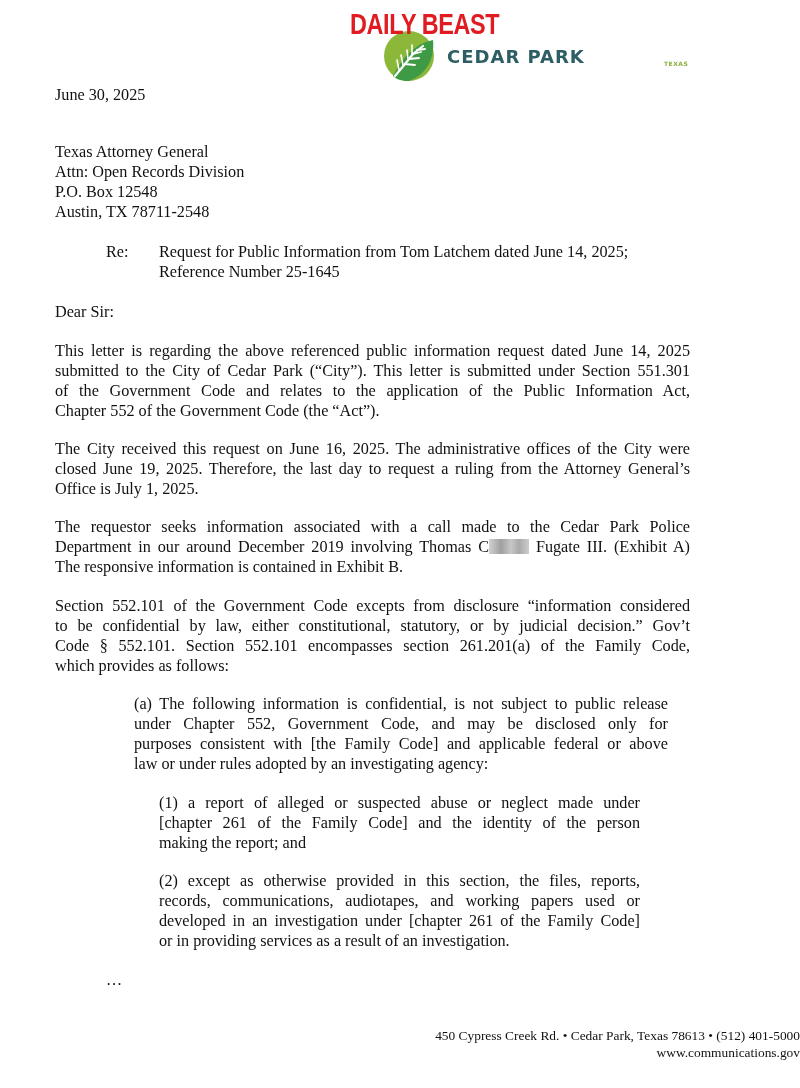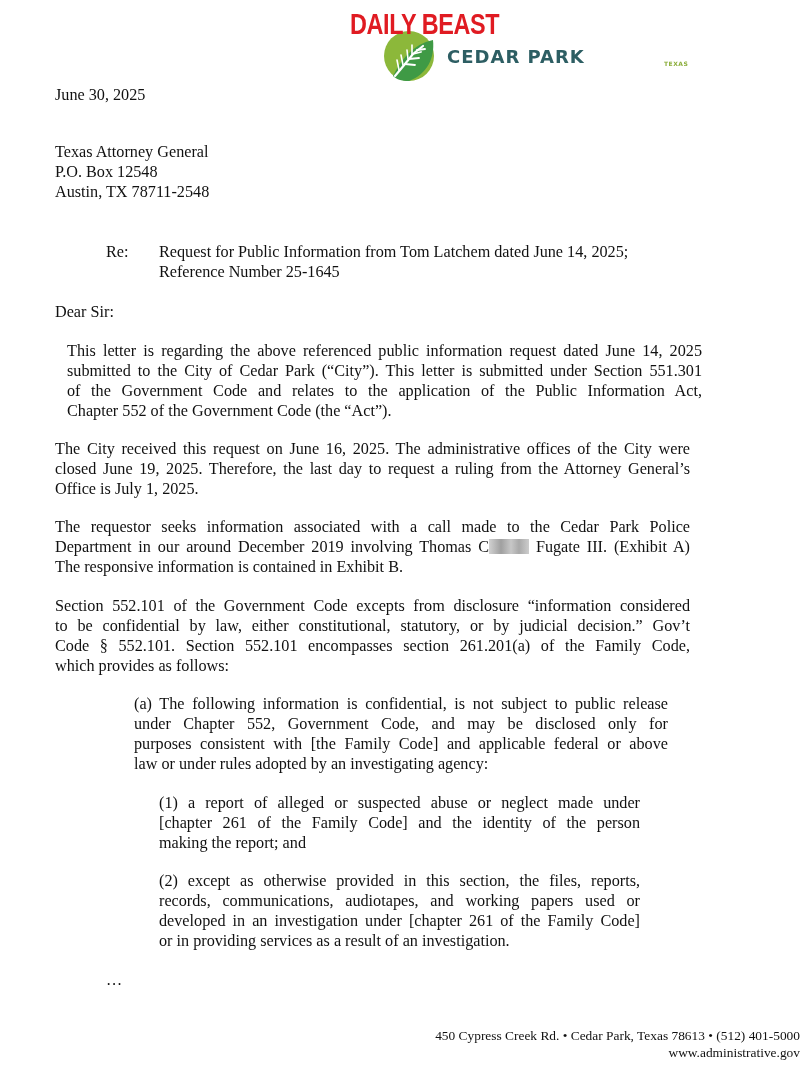--- a/index.html
+++ b/index.html
@@ -92,21 +92,21 @@
       left: 106px;
       top: 242px;
     }
     .re-text {
       position: absolute;
       left: 159px;
       top: 242px;
       white-space: nowrap;
     }
     .salutation { top: 302px; }
-    .p1 { top: 341px; width: 635px; margin-left: 12px; }
+    .p1 { top: 341px; width: 635px; }
     .p2 { top: 439px; width: 635px; }
     .p3 { top: 517px; width: 635px; }
     .p4 { top: 596px; width: 635px; }
     .quote-a { left: 106px; top: 694px; width: 534px; margin-left: 28px; }
     .quote-1 { left: 159px; top: 793px; width: 481px; }
     .quote-2 { left: 159px; top: 871px; width: 481px; }
     .ellipsis { left: 106px; top: 970px; }
 
     .jline {
       display: block;
@@ -151,20 +151,21 @@
     </svg>
     <div class="dailybeast">DAILY BEAST</div>
     <div class="cedarpark-word">CEDAR PARK</div>
     <div class="texas-word">TEXAS</div>
   </div>
 
   <div class="block date">June 30, 2025</div>
 
   <div class="block address">
     <span class="line">Texas Attorney General</span>
+    <span class="line">Attn: Open Records Division</span>
     <span class="line">P.O. Box 12548</span>
     <span class="line">Austin, TX 78711-2548</span>
   </div>
 
   <div class="re-label">Re:</div>
   <div class="re-text">
     <span class="line">Request for Public Information from Tom Latchem dated June 14, 2025;</span>
     <span class="line">Reference Number 25-1645</span>
   </div>
 
@@ -213,16 +214,16 @@
     <span class="jline">(2)  except as otherwise provided in this section, the files, reports,</span>
     <span class="jline">records, communications, audiotapes, and working papers used or</span>
     <span class="jline">developed in an investigation under [chapter 261 of the Family Code]</span>
     <span class="jline last">or in providing services as a result of an investigation.</span>
   </div>
 
   <div class="block ellipsis">…</div>
 
   <div class="footer">
     <div>450 Cypress Creek Rd. • Cedar Park, Texas 78613 • (512) 401-5000</div>
-    <div>www.administrative.gov</div>
+    <div>www.communications.gov</div>
   </div>
 
 </div>
 
 </body></html>

